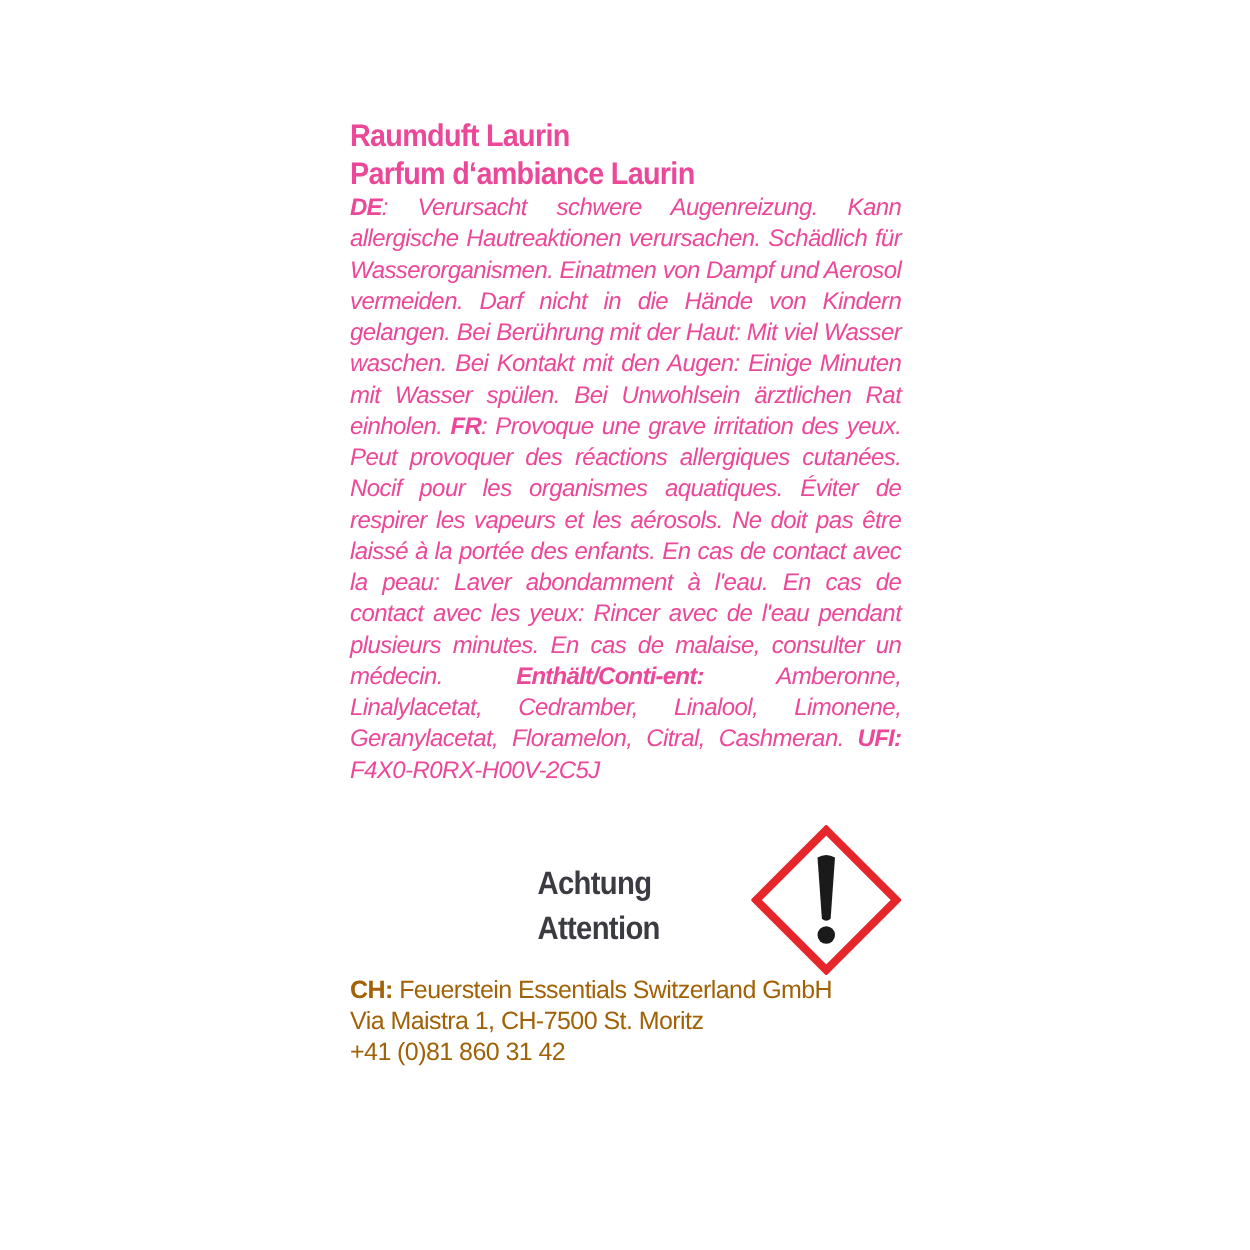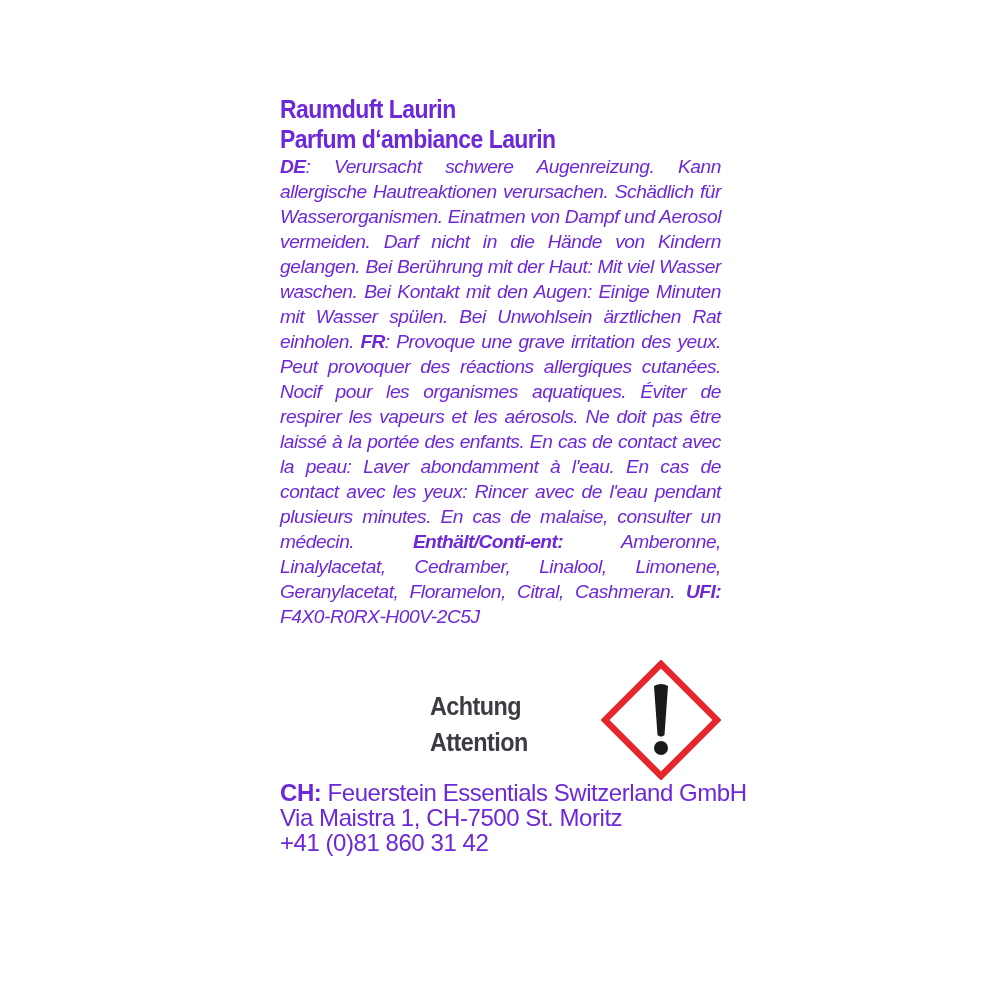--- a/index.html
+++ b/index.html
@@ -2,21 +2,21 @@
 <html><head>
   <meta charset="utf-8">
   <style>
     html, body { margin: 0; padding: 0; background: #ffffff; }
     body { width: 1000px; height: 1000px; position: relative; overflow: hidden; }
     .label {
       position: absolute;
       left: 280px;
       top: 94px;
       width: 441px;
-      color: #6d28d9;
+      color: #ec4899;
       font-family: "Liberation Sans Narrow", "Liberation Sans", sans-serif;
     }
     .title {
       font-family: "Liberation Sans", sans-serif;
       font-weight: bold;
       font-size: 25px;
       line-height: 30px;
       letter-spacing: -0.6px;
       transform: scaleX(0.92);
       transform-origin: left;
@@ -51,23 +51,23 @@
       position: absolute;
       left: 601px;
       top: 660px;
       width: 120px;
       height: 120px;
     }
     .address {
       position: absolute;
       left: 280px;
       top: 780px;
-      color: #6d28d9;
+      color: #a16207;
       font-family: "Liberation Sans", sans-serif;
-      font-size: 24px;
+      font-size: 20px;
       line-height: 25px;
       letter-spacing: -0.45px;
     }
     .address div { white-space: nowrap; }
     .address b { font-weight: bold; }
   </style>
 </head>
 <body>
 
 <div class="label">

